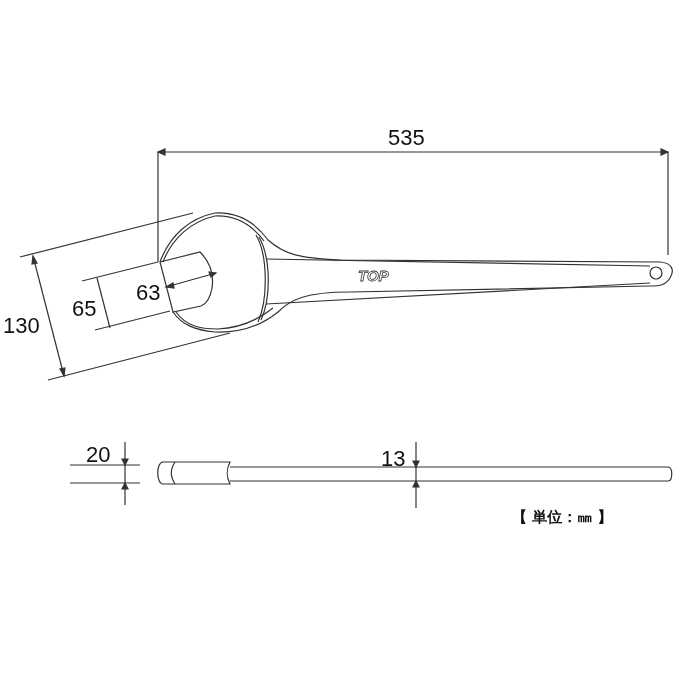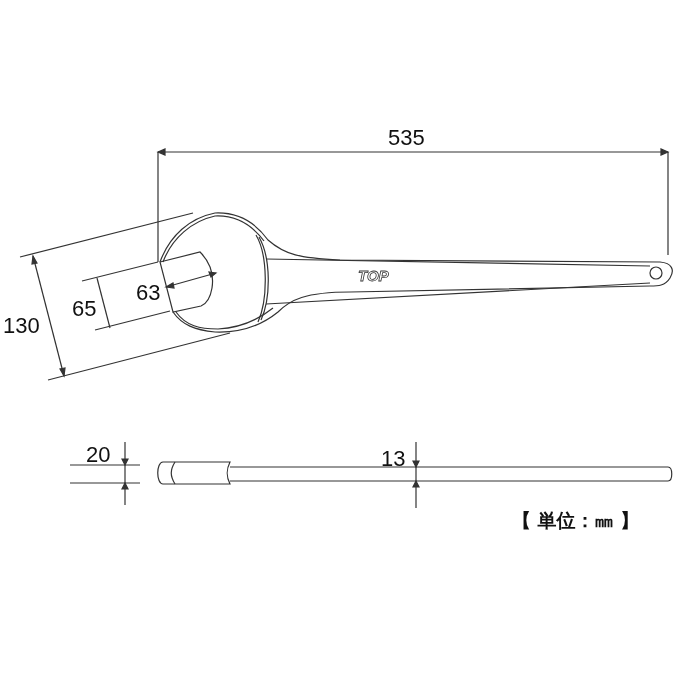--- a/index.html
+++ b/index.html
@@ -1,19 +1,19 @@
 <!DOCTYPE html>
 <html><head>
 <meta charset="utf-8">
 <style>
   html, body { margin: 0; padding: 0; background: #ffffff; }
   body { width: 700px; height: 700px; position: relative; overflow: hidden; font-family: "Liberation Sans", sans-serif; }
   svg { position: absolute; left: 0; top: 0; }
   .dim-text { font-family: "Liberation Sans", sans-serif; font-size: 22px; fill: #111; }
-  .unit-text { position: absolute; left: 512px; top: 508px; font-family: "DejaVu Sans", sans-serif; font-size: 19px; font-weight: bold; color: #111; white-space: nowrap; }
+  .unit-text { position: absolute; left: 512px; top: 508px; font-family: "DejaVu Sans", sans-serif; font-size: 15px; font-weight: bold; color: #111; white-space: nowrap; }
 </style>
 </head>
 <body>
 
 <svg width="700" height="700" viewBox="0 0 700 700">
   <g fill="none" stroke="#333" stroke-width="1.2">
 
     <g>
       <line x1="158" y1="152" x2="668" y2="152"></line>
       <line x1="158" y1="152" x2="158" y2="262"></line>

